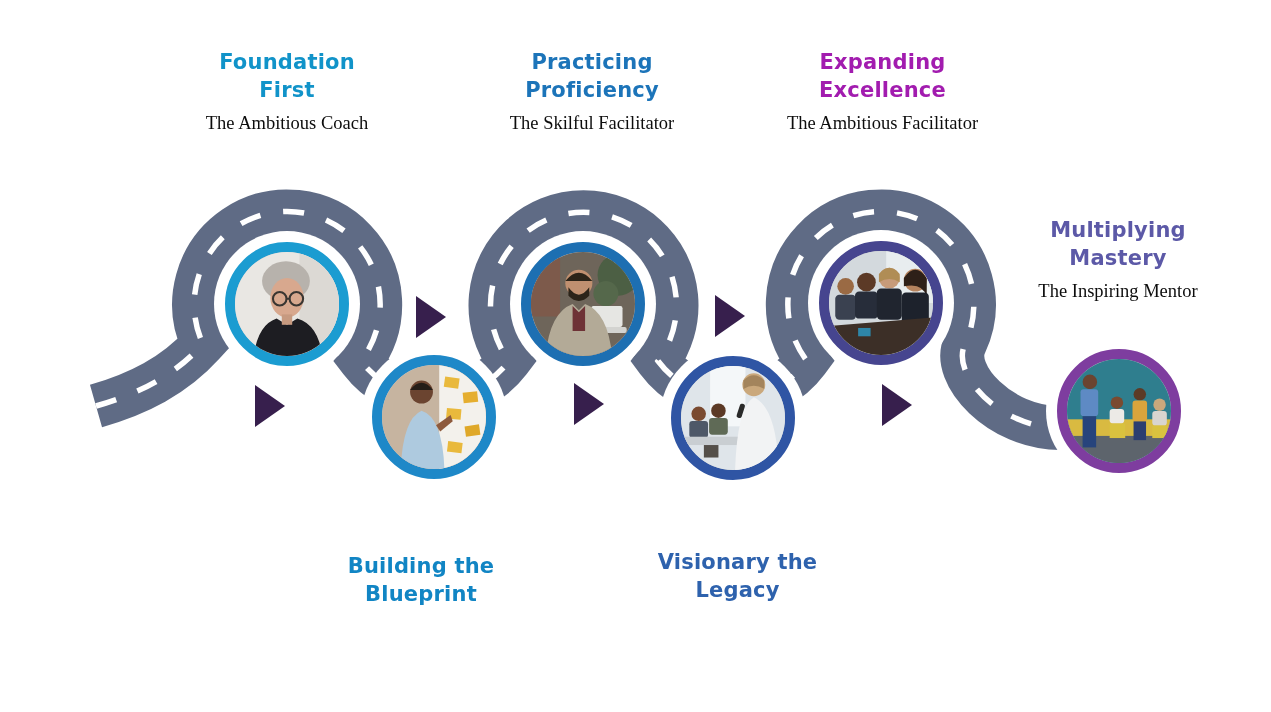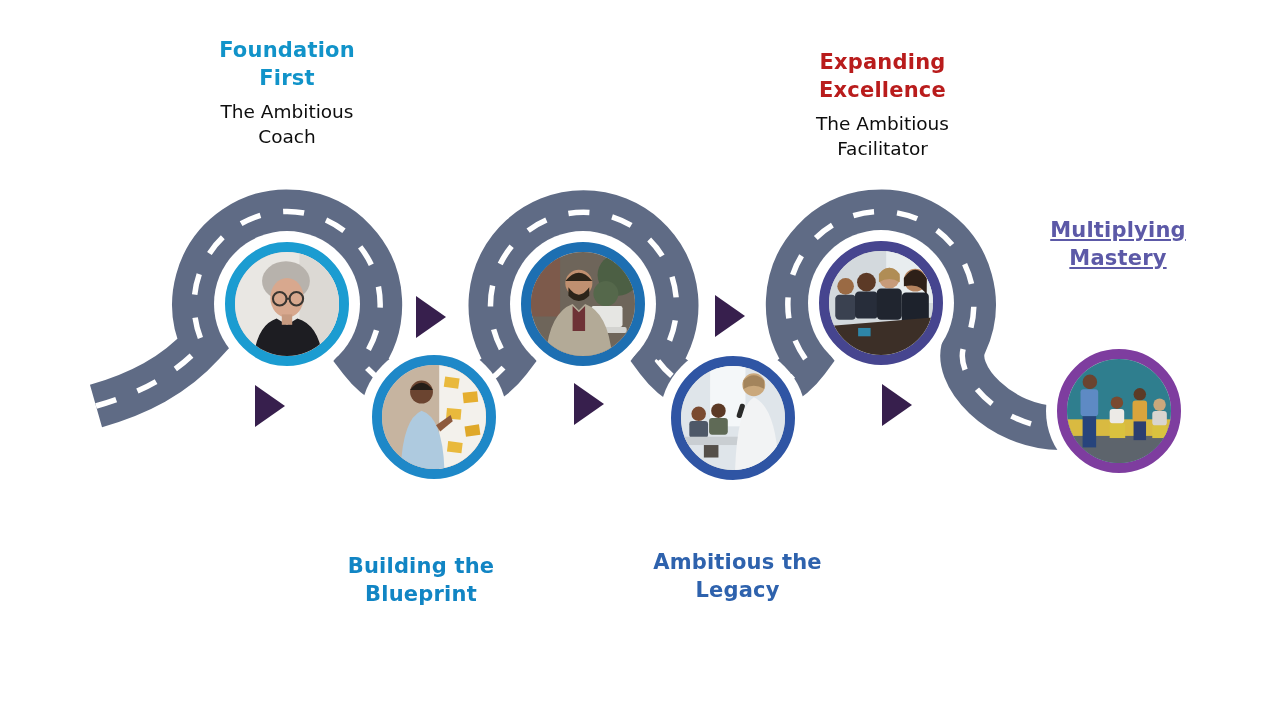--- a/index.html
+++ b/index.html
@@ -10,21 +10,21 @@
   .road-svg{position:absolute;left:0;top:0;}
   
   .milestone{position:absolute;width:146px;height:146px;border-radius:50%;
     background:#ffffff;display:flex;align-items:center;justify-content:center;}
   .ring{width:104px;height:104px;border-radius:50%;border:10px solid #1b9cd1;
     overflow:hidden;background:#ccc;}
   .photo{width:104px;height:104px;display:block;}
   
   .label{position:absolute;text-align:center;}
   .label .title{font-weight:bold;font-size:21px;line-height:28px;letter-spacing:0.2px;}
-  .label .subtitle{font-size:18.5px;line-height:25px;color:#0d0d0d;margin-top:7px;}
+  .label .subtitle{font-size:18.5px;line-height:25px;color:#0d0d0d;margin-top:7px;font-family:Liberation Serif, serif;}
 </style>
 </head>
 <body>
 
 <div class="canvas">
 
   <svg class="road-svg" width="1271" height="712" viewBox="0 0 1271 712">
     <path d="M 96 406 C 138 394 174 376 203 344
              A 93 93 0 1 1 361 361
              A 93 93 0 0 0 509 361
@@ -153,38 +153,41 @@
         <circle cx="70" cy="34" r="6" fill="#5c3a26"></circle>
         <rect x="63" y="40" width="14" height="20" rx="3" fill="#d9a43c"></rect>
         <rect x="64" y="60" width="12" height="18" fill="#2c3e70"></rect>
         <circle cx="89" cy="44" r="6" fill="#caa87c"></circle>
         <rect x="82" y="50" width="14" height="14" rx="3" fill="#d8d5cf"></rect>
         <rect x="82" y="64" width="14" height="12" fill="#d9c23f"></rect>
       </svg>
     </div>
   </div>
 
-  <div class="label" style="left:202px;top:36px;width:170px;">
+  <div class="label" style="left:202px;top:48px;width:170px;">
     <div class="title" style="color: rgb(17, 147, 201);">Foundation First</div>
     <div class="subtitle">The Ambitious Coach</div>
   </div>
 
   <div class="label" style="left:326px;top:552px;width:190px;">
     <div class="title" style="color: rgb(17, 133, 196);">Building the Blueprint</div>
   </div>
 
   <div class="label" style="left:502px;top:48px;width:180px;">
+    <div class="title" style="color: rgb(28, 116, 185);">Practicing Proficiency</div>
+    <div class="subtitle">The Skilful Facilitator</div>
   </div>
 
   <div class="label" style="left:650px;top:548px;width:175px;">
-    <div class="title" style="color: rgb(46, 98, 173);">Ambitious the Legacy</div>
+    <div class="title" style="color: rgb(46, 98, 173);">Visionary the Legacy</div>
   </div>
 
   <div class="label" style="left:785px;top:48px;width:195px;">
-    <div class="title" style="color: #b91c1c;">Expanding Excellence</div>
+    <div class="title" style="color: #a21caf;">Expanding Excellence</div>
     <div class="subtitle">The Ambitious Facilitator</div>
   </div>
 
   <div class="label" style="left:1028px;top:216px;width:180px;">
-    <div class="title" style="color: rgb(92, 89, 167); text-decoration: underline;">Multiplying Mastery</div>
+    <div class="title" style="color: rgb(92, 89, 167);">Multiplying Mastery</div>
+    <div class="subtitle">The Inspiring Mentor</div>
   </div>
 
 </div>
 
 </body></html>

